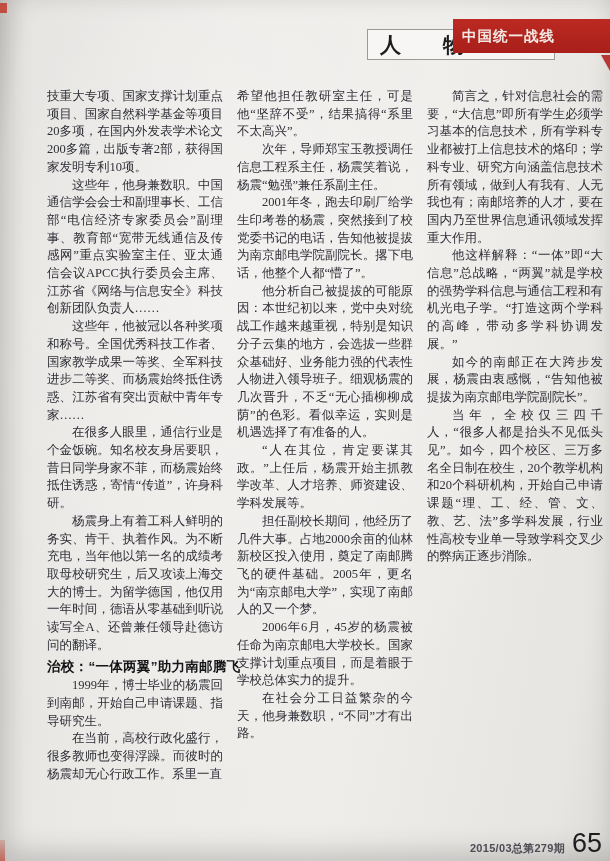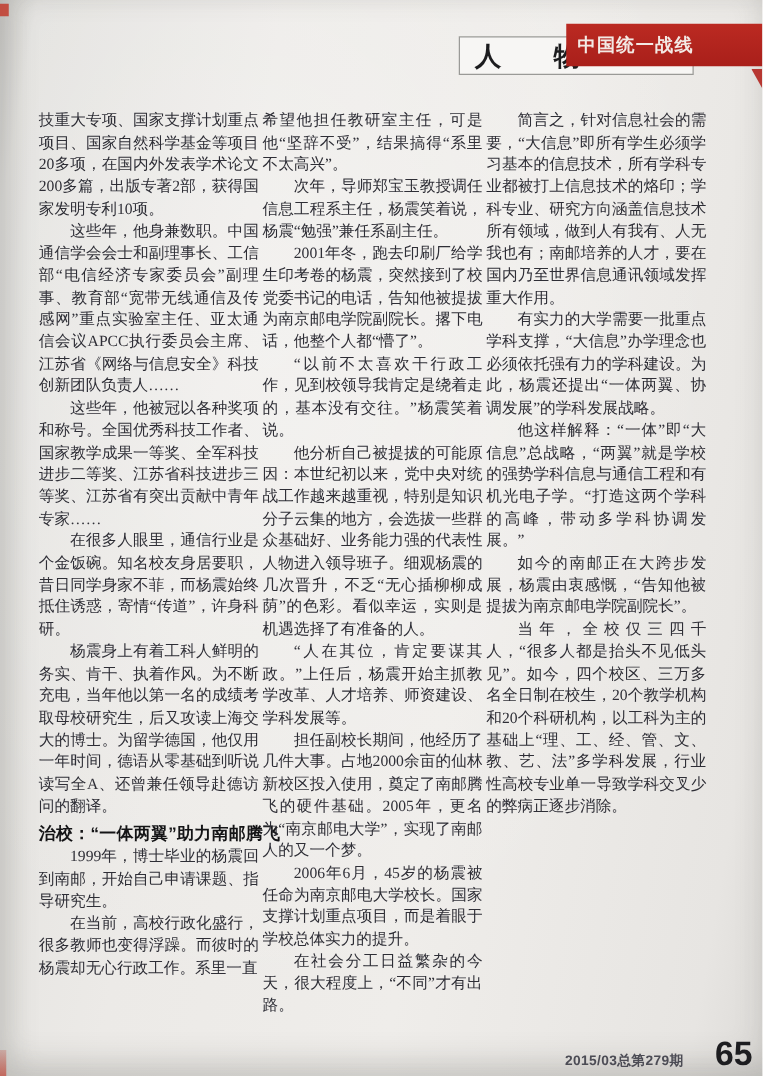--- a/index.html
+++ b/index.html
@@ -30,39 +30,39 @@
     font-family:"Liberation Sans","DejaVu Sans",sans-serif;
     font-size:14.5px;font-weight:700;color:#f3e9e4;padding-left:9px;letter-spacing:1px;white-space:nowrap;
   }
   .ribbon-bleed{
     position:absolute;right:0;top:55px;width:9px;height:16px;background:#b3251f;
     clip-path:polygon(0 0,100% 0,100% 100%);opacity:.9;
   }
   .corner-mark-top{position:absolute;left:0;top:3px;width:7px;height:10px;background:#c23a2c;opacity:.85;}
   .corner-mark-bottom{position:absolute;left:0;top:840px;width:5px;height:21px;background:linear-gradient(180deg,rgba(194,74,60,.25),rgba(194,74,60,.75));}
   
-  .content{position:absolute;left:31px;top:88px;width:556px;display:flex;gap:3px;}
+  .content{position:absolute;left:47px;top:88px;width:556px;display:flex;gap:14px;}
   .col{width:176px;}
   .col p{
     margin:0;text-indent:2em;
     font-size:12.5px;line-height:17.7px;color:#2e2e36;
     text-align:justify;text-justify:inter-ideograph;
     font-family:"Liberation Serif","DejaVu Serif",serif;
   }
   .col p.cont{text-indent:0;}
   .sec-heading{
     margin:3px 0 2px;text-indent:0;
     font-family:"Liberation Sans","DejaVu Sans",sans-serif;
     font-size:13.5px;font-weight:700;color:#141416;letter-spacing:.3px;
     line-height:17.7px;white-space:nowrap;
   }
   
-  .footer{position:absolute;right:8px;top:828px;display:flex;align-items:baseline;gap:25px;}
+  .footer{position:absolute;right:8px;top:828px;display:flex;align-items:baseline;gap:7px;}
   .issue{font-family:"Liberation Sans","DejaVu Sans",sans-serif;font-weight:700;font-size:11px;color:#4c4c55;letter-spacing:.3px;}
-  .pagenum{font-family:"Liberation Sans","DejaVu Sans",sans-serif;font-weight:700;font-size:27px;color:#1d1d20;}
+  .pagenum{font-family:"Liberation Sans","DejaVu Sans",sans-serif;font-weight:400;font-size:27px;color:#1d1d20;}
 </style>
 </head>
 <body>
 
 <div class="page">
 
   <div class="corner-mark-top"></div>
   <div class="corner-mark-bottom"></div>
 
   <div class="header-box">
@@ -71,46 +71,44 @@
   <div class="header-ribbon">
     <span>中国统一战线</span>
   </div>
   <div class="ribbon-bleed"></div>
 
   <div class="content">
 
     <div class="col">
       <p class="cont">技重大专项、国家支撑计划重点项目、国家自然科学基金等项目20多项，在国内外发表学术论文200多篇，出版专著2部，获得国家发明专利10项。</p>
       <p>这些年，他身兼数职。中国通信学会会士和副理事长、工信部“电信经济专家委员会”副理事、教育部“宽带无线通信及传感网”重点实验室主任、亚太通信会议APCC执行委员会主席、江苏省《网络与信息安全》科技创新团队负责人……</p>
-      <p>这些年，他被冠以各种奖项和称号。全国优秀科技工作者、国家教学成果一等奖、全军科技进步二等奖、江苏省科技进步三等奖、江苏省有突出贡献中青年专家……</p>
+      <p>这些年，他被冠以各种奖项和称号。全国优秀科技工作者、国家教学成果一等奖、全军科技进步二等奖、而杨震始终抵住诱惑、江苏省有突出贡献中青年专家……</p>
       <p>在很多人眼里，通信行业是个金饭碗。知名校友身居要职，昔日同学身家不菲，而杨震始终抵住诱惑，寄情“传道”，许身科研。</p>
       <p>杨震身上有着工科人鲜明的务实、肯干、执着作风。为不断充电，当年他以第一名的成绩考取母校研究生，后又攻读上海交大的博士。为留学德国，他仅用一年时间，德语从零基础到听说读写全A、还曾兼任领导赴德访问的翻译。</p>
       <h3 class="sec-heading">治校：“一体两翼”助力南邮腾飞</h3>
       <p>1999年，博士毕业的杨震回到南邮，开始自己申请课题、指导研究生。</p>
       <p>在当前，高校行政化盛行，很多教师也变得浮躁。而彼时的杨震却无心行政工作。系里一直</p>
     </div>
 
     <div class="col">
       <p class="cont">希望他担任教研室主任，可是他“坚辞不受”，结果搞得“系里不太高兴”。</p>
       <p>次年，导师郑宝玉教授调任信息工程系主任，杨震笑着说，杨震“勉强”兼任系副主任。</p>
       <p>2001年冬，跑去印刷厂给学生印考卷的杨震，突然接到了校党委书记的电话，告知他被提拔为南京邮电学院副院长。撂下电话，他整个人都“懵了”。</p>
-      <p>“以前不太喜欢干行政工作，见到校领导我肯定是绕着走的，基本没有交往。”杨震笑着说。</p>
       <p>他分析自己被提拔的可能原因：本世纪初以来，党中央对统战工作越来越重视，特别是知识分子云集的地方，会选拔一些群众基础好、业务能力强的代表性人物进入领导班子。细观杨震的几次晋升，不乏“无心插柳柳成荫”的色彩。看似幸运，实则是机遇选择了有准备的人。</p>
       <p>“人在其位，肯定要谋其政。”上任后，杨震开始主抓教学改革、人才培养、师资建设、学科发展等。</p>
       <p>担任副校长期间，他经历了几件大事。占地2000余亩的仙林新校区投入使用，奠定了南邮腾飞的硬件基础。2005年，更名为“南京邮电大学”，实现了南邮人的又一个梦。</p>
       <p>2006年6月，45岁的杨震被任命为南京邮电大学校长。国家支撑计划重点项目，而是着眼于学校总体实力的提升。</p>
-      <p>在社会分工日益繁杂的今天，很大程度上，“不同”才有出路。</p>
+      <p>在社会分工日益繁杂的今天，他身兼数职，“不同”才有出路。</p>
     </div>
 
     <div class="col">
       <p>简言之，针对信息社会的需要，“大信息”即所有学生必须学习基本的信息技术，所有学科专业都被打上信息技术的烙印；学科专业、研究方向涵盖信息技术所有领域，做到人有我有、人无我也有；南邮培养的人才，要在国内乃至世界信息通讯领域发挥重大作用。</p>
-      <p>有实力的大学需要一批重点学科支撑，“大信息”办学理念也必须依托强有力的学科建设。为此，杨震还提出“一体两翼、协调发展”的学科发展战略。</p>
       <p>他这样解释：“一体”即“大信息”总战略，“两翼”就是学校的强势学科信息与通信工程和有机光电子学。“打造这两个学科的高峰，带动多学科协调发展。”</p>
       <p>如今的南邮正在大跨步发展，杨震由衷感慨，“告知他被提拔为南京邮电学院副院长”。</p>
-      <p>当年，全校仅三四千人，“很多人都是抬头不见低头见”。如今，四个校区、三万多名全日制在校生，20个教学机构和20个科研机构，以工科为主的基础上“理、工、经、管、文、教、艺、法”多学科发展，行业性高校专业单一导致学科交叉少的弊病正逐步消除。</p>
+      <p>当年，全校仅三四千人，“很多人都是抬头不见低头见”。如今，四个校区、三万多名全日制在校生，20个教学机构和20个科研机构，开始自己申请课题“理、工、经、管、文、教、艺、法”多学科发展，行业性高校专业单一导致学科交叉少的弊病正逐步消除。</p>
     </div>
 
   </div>
 
   <div class="footer">
     <span class="issue">2015/03总第279期</span>
     <span class="pagenum">65</span>
   </div>
 
 </div>

